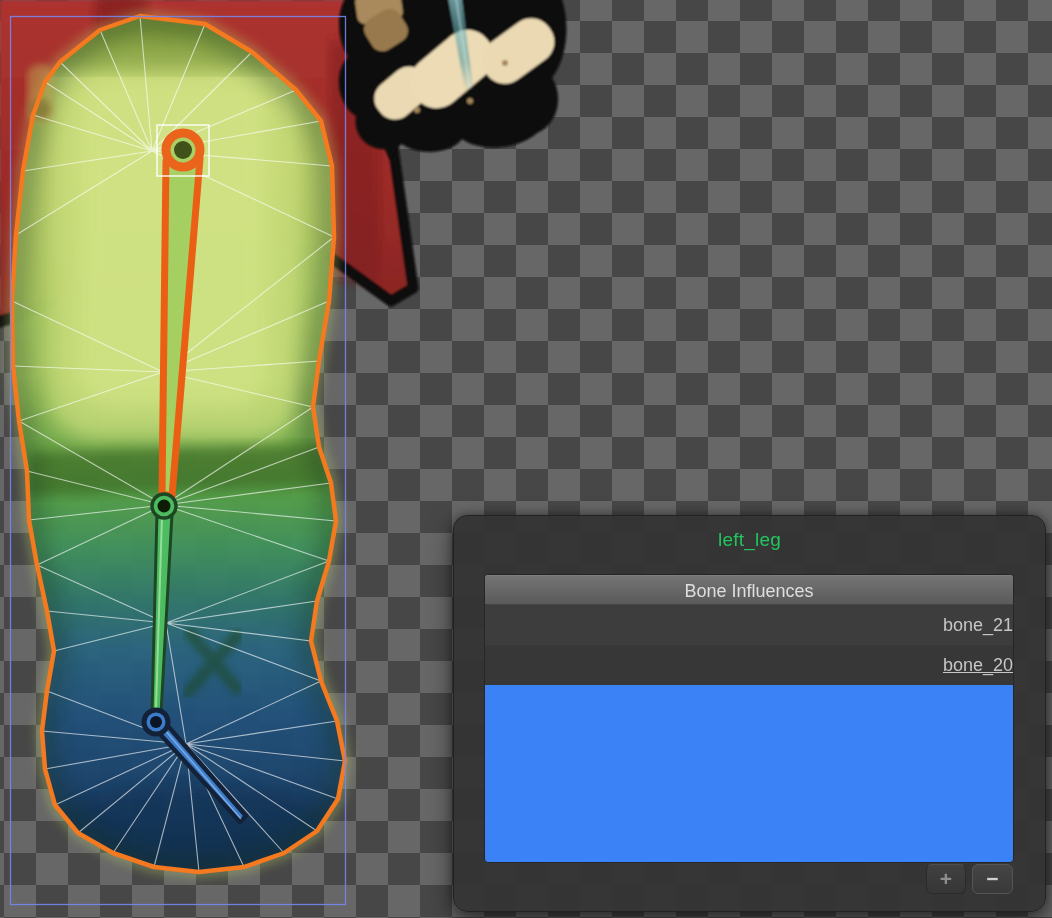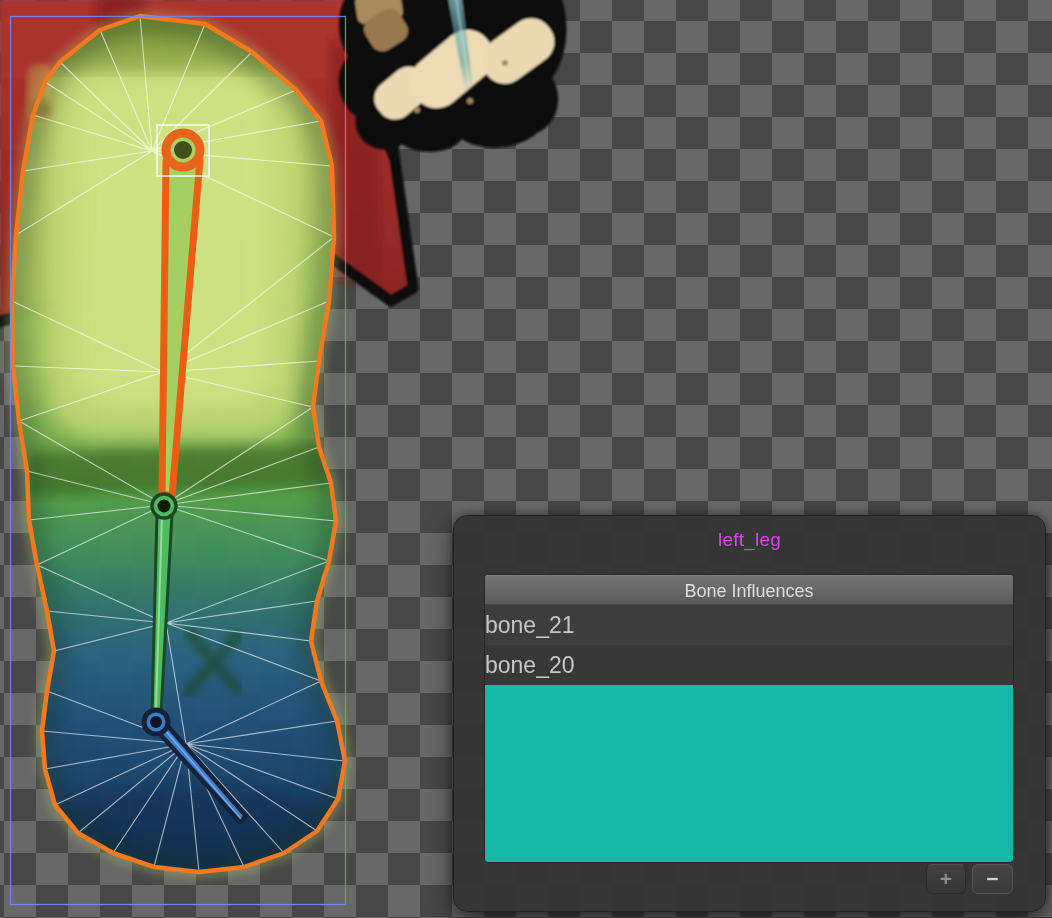--- a/index.html
+++ b/index.html
@@ -13,32 +13,32 @@
     background-position:4px 21px;}
   #scene-svg{position:absolute;left:0;top:0;}
 
   
   #panel{position:absolute;left:453px;top:515px;width:593px;height:397px;
     background:rgba(51,51,51,0.93);
     border:1px solid #222;border-radius:14px;
     box-shadow:0 10px 26px rgba(0,0,0,.5), 0 0 10px rgba(0,0,0,.35);
     box-sizing:border-box;}
   #panel-title{position:absolute;left:0;right:0;top:13px;text-align:center;
-    color:#d946ef;font-size:19px;letter-spacing:.2px;}
+    color:#22c55e;font-size:19px;letter-spacing:.2px;}
   #bone-list{position:absolute;left:30px;top:58px;width:530px;height:289px;
-    background:#14b8a6;border:1px solid #262626;border-radius:4px;
+    background:#3b82f6;border:1px solid #262626;border-radius:4px;
     overflow:hidden;box-sizing:border-box;}
   #list-header{height:30px;line-height:30px;text-align:center;
     background:linear-gradient(#747474,#5a5a5a);
     border-top:1px solid #7e7e7e;border-bottom:1px solid #454545;
     color:#dedede;font-size:18px;box-sizing:border-box;}
-  .bone-row{height:40px;line-height:40px;text-align:left;
-    color:#c6c6c6;font-size:23px;}
+  .bone-row{height:40px;line-height:40px;text-align:right;
+    color:#c6c6c6;font-size:18px;}
   .bone-row:nth-child(2){background:#3d3d3d;}
-  .bone-row:nth-child(3){background:#373737;}
+  .bone-row:nth-child(3){background:#373737;text-decoration:underline;}
   .bone-row.selected{background:#46618e;color:#efefef;}
   #list-footer{position:absolute;left:0;top:348px;width:560px;height:32px;}
   .mini-btn{position:absolute;top:0;height:30px;border-radius:6px;
     background:linear-gradient(#404040,#363636);
     border:1px solid #2a2a2a;border-top-color:#4e4e4e;
     color:#8e8e8e;font-size:21px;font-weight:bold;text-align:center;
     line-height:26px;box-sizing:border-box;cursor:pointer;padding:0;}
   #btn-add{left:472px;width:40px;}
   #btn-remove{left:518px;width:41px;color:#d0d0d0;
     background:linear-gradient(#454545,#393939);border-color:#555;}

